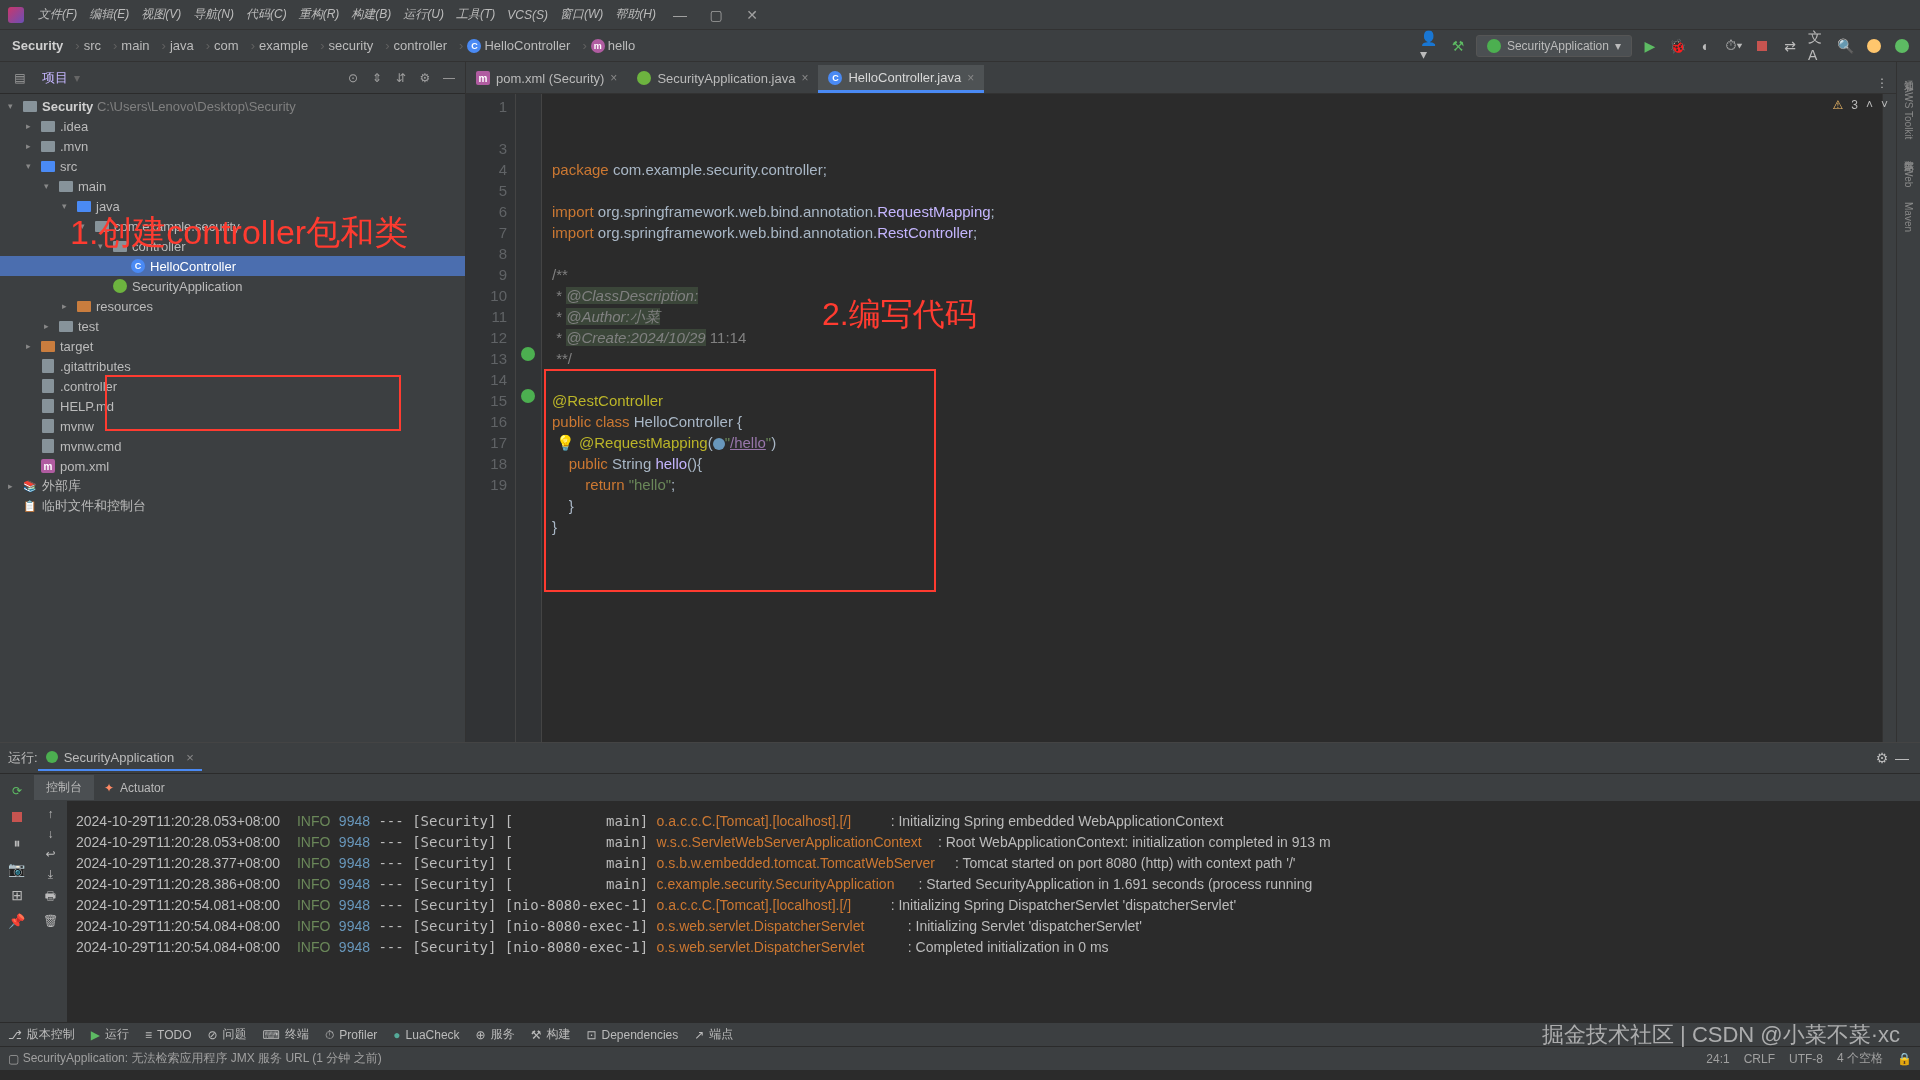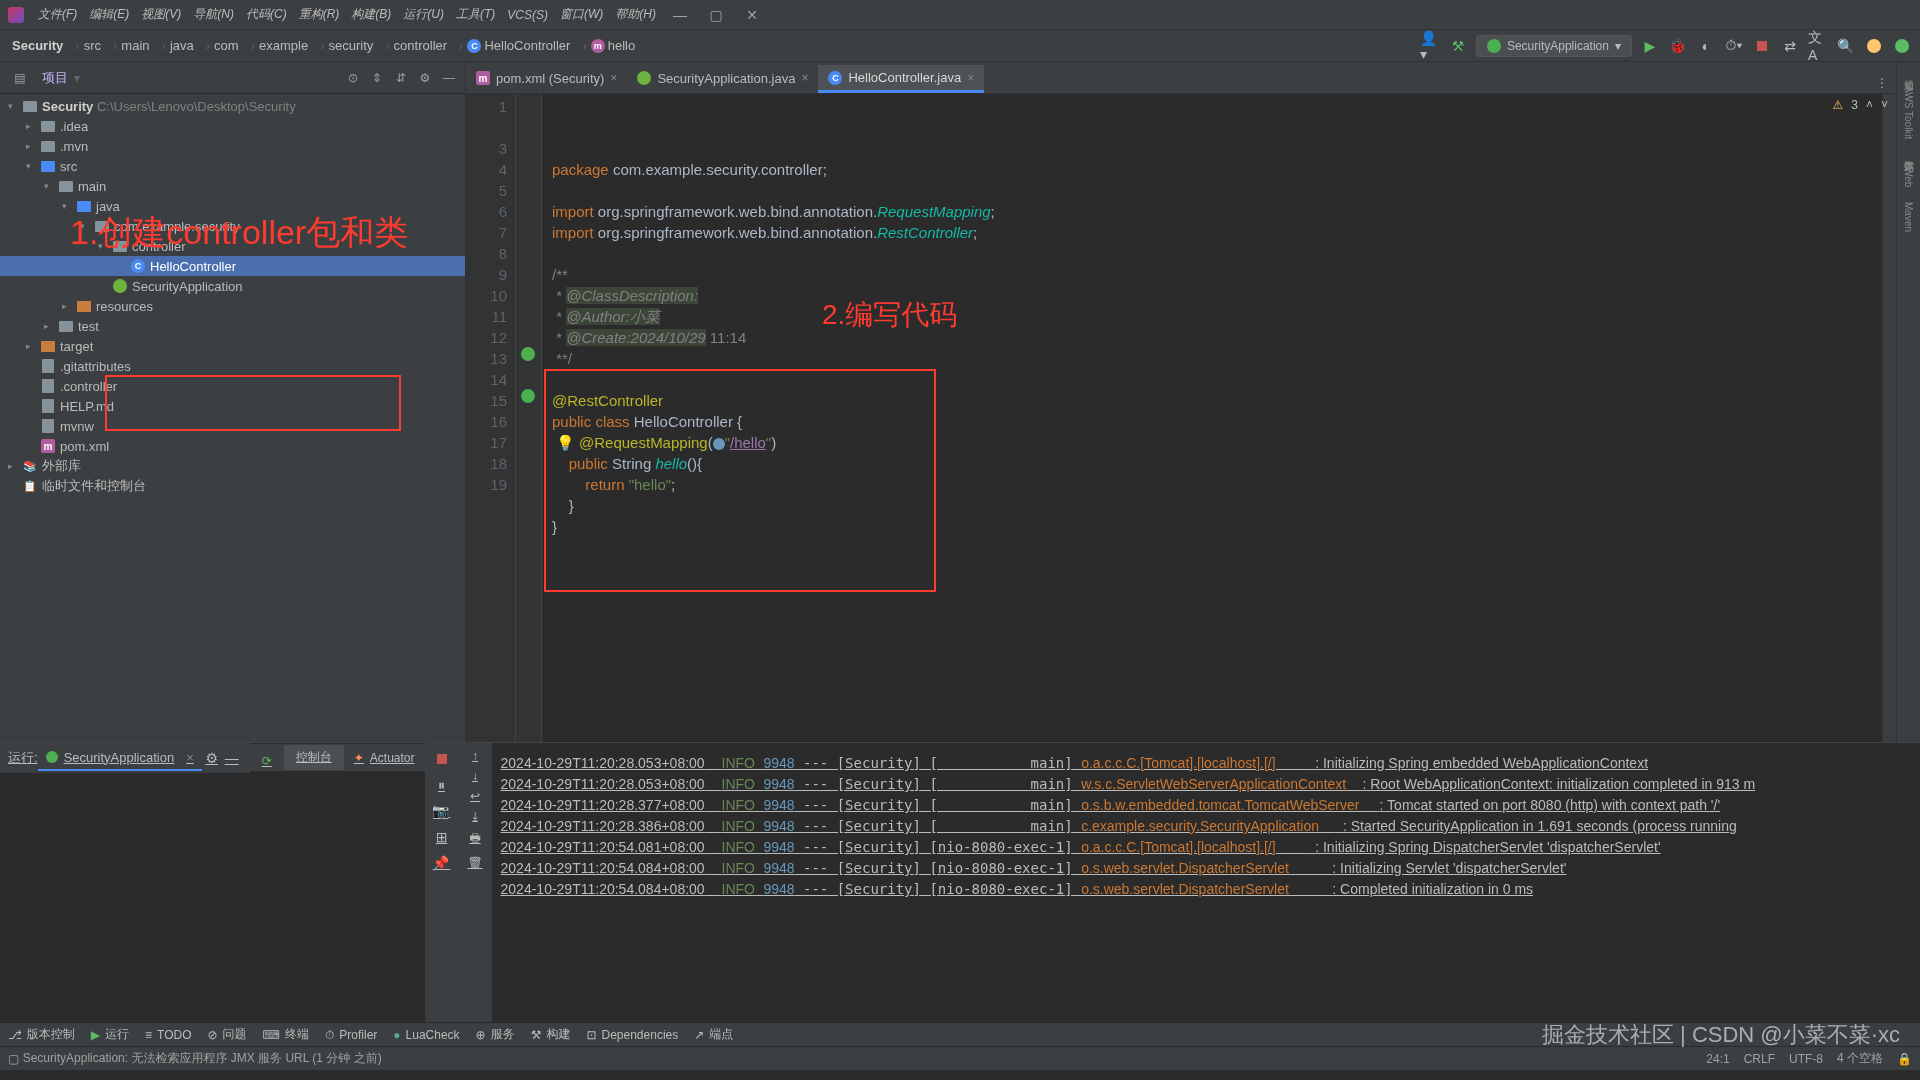--- a/index.html
+++ b/index.html
@@ -74,37 +74,37 @@
 .editor-body { flex: 1; display: flex; position: relative; font-family: "Consolas", "JetBrains Mono", monospace; font-size: 15px; }
 .gutter-ln { width: 50px; background: #313335; color: #606366; text-align: right; padding: 2px 8px 2px 0; line-height: 21px; border-right: 1px solid #444; }
 .gutter-marks { width: 26px; background: #313335; line-height: 21px; border-right: 1px solid #444; position: relative; }
 .gutter-marks .mark { position: absolute; left: 5px; width: 14px; height: 14px; border-radius: 50%; background: #4caf50; }
 .code { flex: 1; padding: 2px 0 2px 10px; line-height: 21px; white-space: pre; color: #a9b7c6; position: relative; }
 .kw { color: #cc7832; }
 .str { color: #6a8759; }
 .ann { color: #bbb529; margin-top: 12px; }
 .cmt { color: #808080; }
 .cmt-hl { background: #3b4639; color: #808080; font-style: italic; }
-.lit { color: #14b8a6; font-style: italic; }
+.lit { color: #c4b5fd; }
 .link { color: #9876aa; text-decoration: underline; }
 .hint-ico { display: inline-block; width: 12px; height: 12px; background: #6897bb; border-radius: 50%; vertical-align: middle; }
 .bulb { color: #ffc66d; }
 
-.red-anno-2 { position: absolute; top: 210px; left: 280px; color: #ff3b30; font-size: 28px; font-weight: 500; z-index: 10; }
+.red-anno-2 { position: absolute; top: 210px; left: 280px; color: #ff3b30; font-size: 32px; font-weight: 500; z-index: 10; }
 .red-box-2 { position: absolute; top: 275px; left: 2px; width: 392px; height: 223px; border: 2px solid #ff3b30; z-index: 5; pointer-events: none; }
 
 .inspect-bar { position: absolute; top: 4px; right: 8px; display: flex; align-items: center; gap: 8px; color: #bbb; font-size: 12px; z-index: 3; }
 .inspect-bar .warn { color: #ffc66d; }
 
 .right-scrollbar { width: 14px; background: #3c3f41; border-left: 1px solid #323232; }
 .right-gutter { width: 24px; background: #3c3f41; border-left: 1px solid #323232; display: flex; flex-direction: column; align-items: center; gap: 14px; padding-top: 10px; font-size: 10px; color: #888; }
 .right-gutter .rg-item { writing-mode: vertical-lr; cursor: pointer; display: flex; align-items: center; gap: 4px; }
 
 
-.run-panel { height: 280px; background: #2b2b2b; border-top: 1px solid #444; display: flex; flex-direction: row; text-decoration: underline; }
+.run-panel { height: 280px; background: #2b2b2b; border-top: 1px solid #444; display: flex; flex-direction: column; }
 .run-header { height: 30px; background: #3c3f41; display: flex; align-items: center; padding: 0 8px; font-size: 13px; }
 .run-header .rh-tab { padding: 4px 8px; border-bottom: 2px solid #4a8af4; display: flex; align-items: center; gap: 6px; }
 .run-header .rh-close { margin-left: 6px; color: #888; }
 .run-header .spacer { flex: 1; }
 .run-subheader { height: 28px; background: #3c3f41; border-top: 1px solid #2b2b2b; display: flex; align-items: center; }
 .run-subheader .rsh-tab { padding: 4px 12px; font-size: 12px; }
 .run-subheader .rsh-tab.active { background: #4b4f52; }
 .run-subheader .act { display: flex; align-items: center; gap: 6px; padding: 0 10px; }
 
 .run-body { flex: 1; display: flex; }
@@ -347,20 +347,27 @@
       <div class="tree-row indent-1">
           <span class="arrow"></span>
           <span class="t-ico">
             <div class="t-file"></div>
           </span>
           <span>mvnw</span>
         </div>
       <div class="tree-row indent-1">
           <span class="arrow"></span>
           <span class="t-ico">
+            <div class="t-file"></div>
+          </span>
+          <span>mvnw.cmd</span>
+        </div>
+      <div class="tree-row indent-1">
+          <span class="arrow"></span>
+          <span class="t-ico">
             <div class="t-m">m</div>
           </span>
           <span>pom.xml</span>
         </div>
       <div class="tree-row">
           <span class="arrow">▸</span>
           <span class="t-ico">📚</span>
           <span>外部库</span>
         </div>
       <div class="tree-row">

